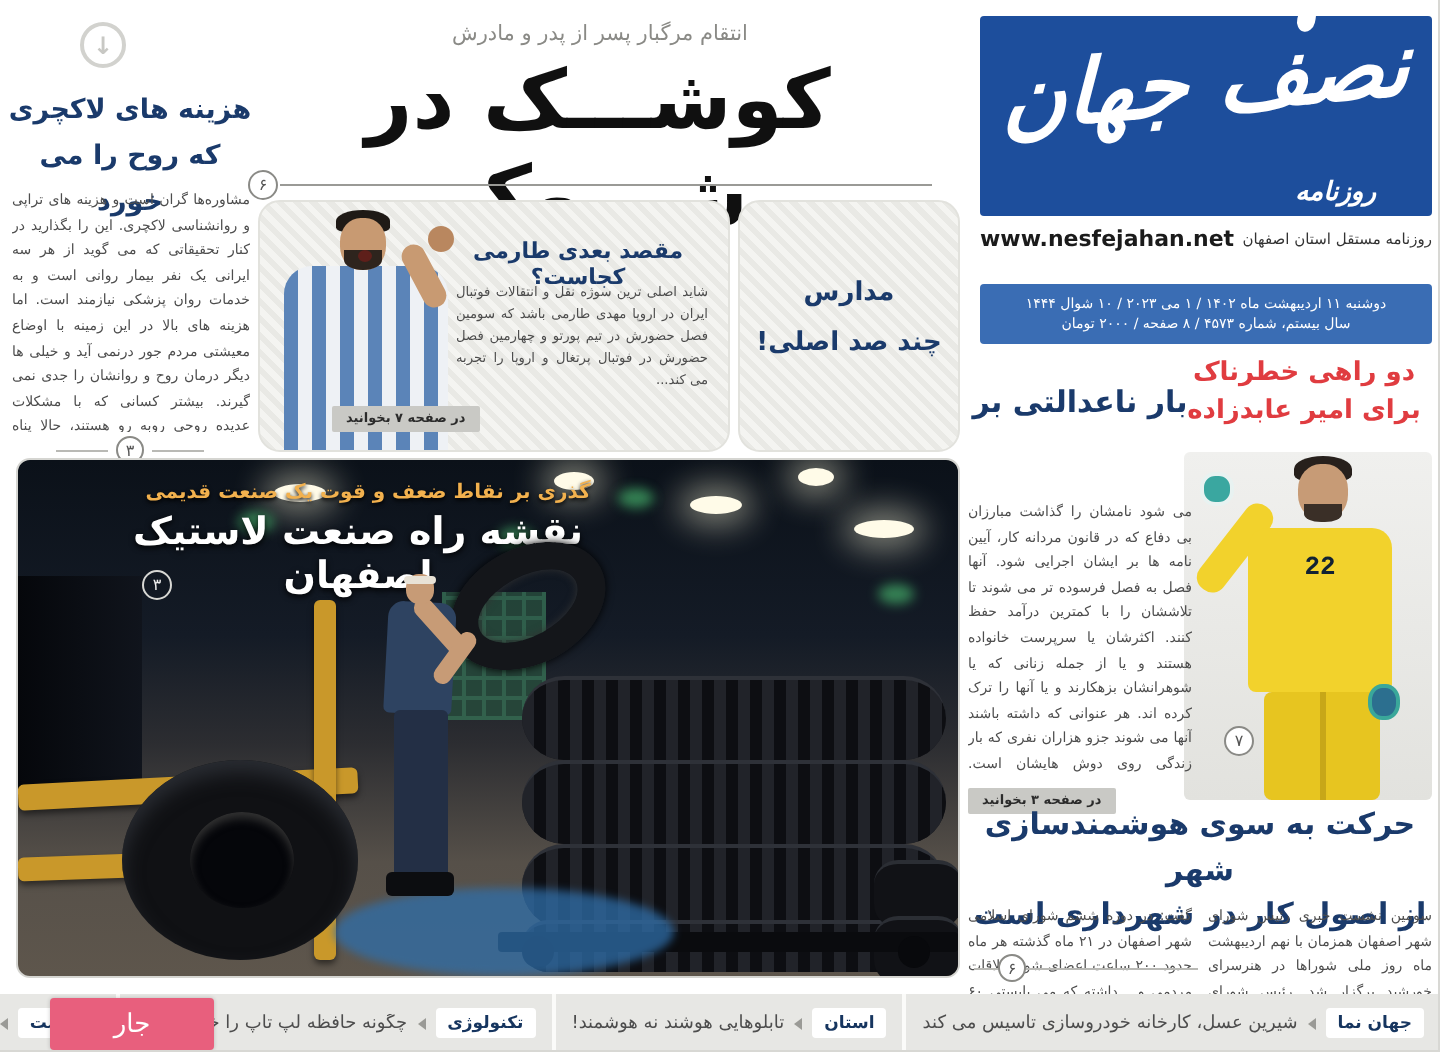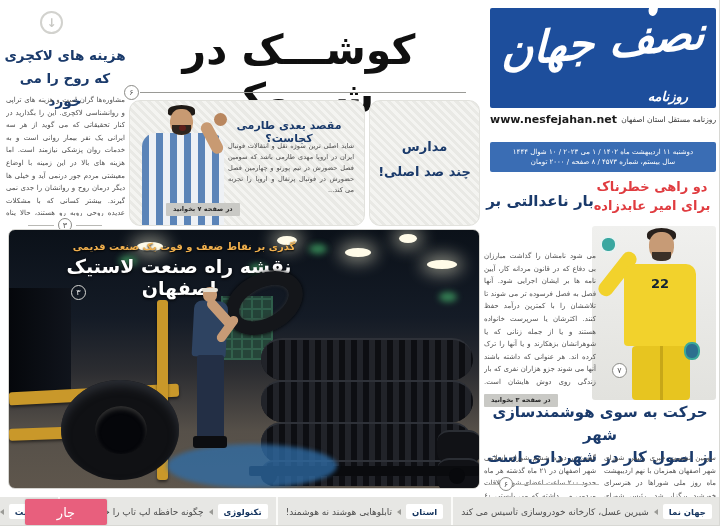--- a/index.html
+++ b/index.html
@@ -8,21 +8,21 @@
           border-right:1px solid #d8d8d4; border-bottom:1px solid #d8d8d4; }
   .fa { direction:rtl; }
 
   
   .logo-box { position:absolute; left:490px; top:8px; width:226px; height:100px;
               background:#1d4e9c; border-radius:2px; overflow:visible; }
   .logo-title { position:absolute; width:100%; top:8px; text-align:center; color:#fff;
                 font-size:44px; font-weight:bold; font-style:italic;
                 transform:rotate(-5deg) skewX(-6deg); letter-spacing:-2px; }
   .logo-sub { position:absolute; right:28px; bottom:4px; color:#fff; font-size:13px;
-              font-style:italic; font-weight:bold; }
+              font-style:italic; font-weight:bold;font-family:Liberation Mono, monospace; }
   .logo-orn { position:absolute; top:-7px; right:58px; width:9px; height:15px; background:#fff;
               border-radius:50% 50% 50% 50% / 62% 62% 38% 38%; transform:rotate(14deg); }
   .mast-row { position:absolute; left:490px; top:113px; width:226px; display:flex;
               justify-content:space-between; align-items:center; }
   .website { font-size:11px; font-weight:bold; color:#1b1b1b; }
   .tagline { font-size:7.5px; color:#333; }
   .date-bar { position:absolute; left:490px; top:142px; width:226px; height:30px;
               background:#3a6db4; border-radius:2px; color:#fff; display:flex;
               flex-direction:column; justify-content:center; gap:2px; text-align:center; }
   .date-bar div { font-size:7px; }
@@ -43,21 +43,21 @@
         background:linear-gradient(#f0f0ee,#e2e2de); border-radius:3px; overflow:hidden; }
   .gk-head { position:absolute; left:57px; top:6px; width:25px; height:28px; background:#c79b76;
              border-radius:45%; }
   .gk-hair { position:absolute; left:55px; top:2px; width:29px; height:13px; background:#27201c;
              border-radius:50% 50% 30% 30%; }
   .gk-beard { position:absolute; left:60px; top:26px; width:19px; height:9px; background:#3a2f27;
               border-radius:0 0 45% 45%; }
   .gk-torso { position:absolute; left:32px; top:38px; width:72px; height:82px; background:#f2d22c;
               border-radius:10px 10px 4px 4px; }
   .gk-num { position:absolute; left:48px; top:50px; width:40px; text-align:center; color:#123;
-            font-size:13px; font-weight:bold; }
+            font-size:13px; font-weight:bold;font-family:Liberation Mono, monospace; }
   .gk-arm { position:absolute; left:18px; top:22px; width:15px; height:52px; background:#f2d22c;
             transform:rotate(38deg); border-radius:7px; }
   .gk-glove { position:absolute; left:8px; top:10px; width:17px; height:17px; background:#3aa7a0;
               border:2px solid #e8f2f1; border-radius:45%; }
   .gk-glove2 { position:absolute; left:92px; top:116px; width:16px; height:18px; background:#2c6f8f;
                border:2px solid #3aa79a; border-radius:45%; }
   .gk-legs { position:absolute; left:40px; top:120px; width:58px; height:54px; background:#e7c520;
              border-radius:4px; }
   .gk-shade { position:absolute; left:68px; top:120px; width:3px; height:54px; background:#c7a718; }
 
@@ -187,20 +187,21 @@
   </div>
   <div class="mast-row">
     <span class="website">www.nesfejahan.net</span>
     <span class="tagline fa">روزنامه مستقل استان اصفهان</span>
   </div>
   <div class="date-bar fa">
     <div>دوشنبه ۱۱ اردیبهشت ماه ۱۴۰۲ / ۱ می ۲۰۲۳ / ۱۰ شوال ۱۴۴۴</div>
     <div>سال بیستم، شماره ۴۵۷۳ / ۸ صفحه / ۲۰۰۰ تومان</div>
   </div>
 
+  <div class="kicker-lead fa">انتقام مرگبار پسر از پدر و مادرش</div>
   <div class="hl-lead fa">کوشـــک در شـــوک</div>
   <div class="rule-lead"></div>
   <div class="badge badge-lead" style="background:#fff;">۶</div>
 
   <div class="dl-icon">↓</div>
   <div class="hl-lux fa">
     <div>هزینه های لاکچری</div>
     <div>که روح را می خورد</div>
   </div>
   <p class="body-txt lux-body fa">مشاوره‌ها گران است و هزینه های تراپی و روانشناسی لاکچری. این را بگذارید در کنار تحقیقاتی که می گوید از هر سه ایرانی یک نفر بیمار روانی است و به خدمات روان پزشکی نیازمند است. اما هزینه های بالا در این زمینه با اوضاع معیشتی مردم جور درنمی آید و خیلی ها دیگر درمان روح و روانشان را جدی نمی گیرند. بیشتر کسانی که با مشکلات عدیده روحی روبه رو هستند، حالا پناه آورده اند به صفحات مجازی و روان شناسانی که از پشت هزاران پیکسل بدون اینکه درمانی انجام دهند به دردها اضافه می کنند. چهار سال پیش آمارها حکایت از این می کرد...</p>

